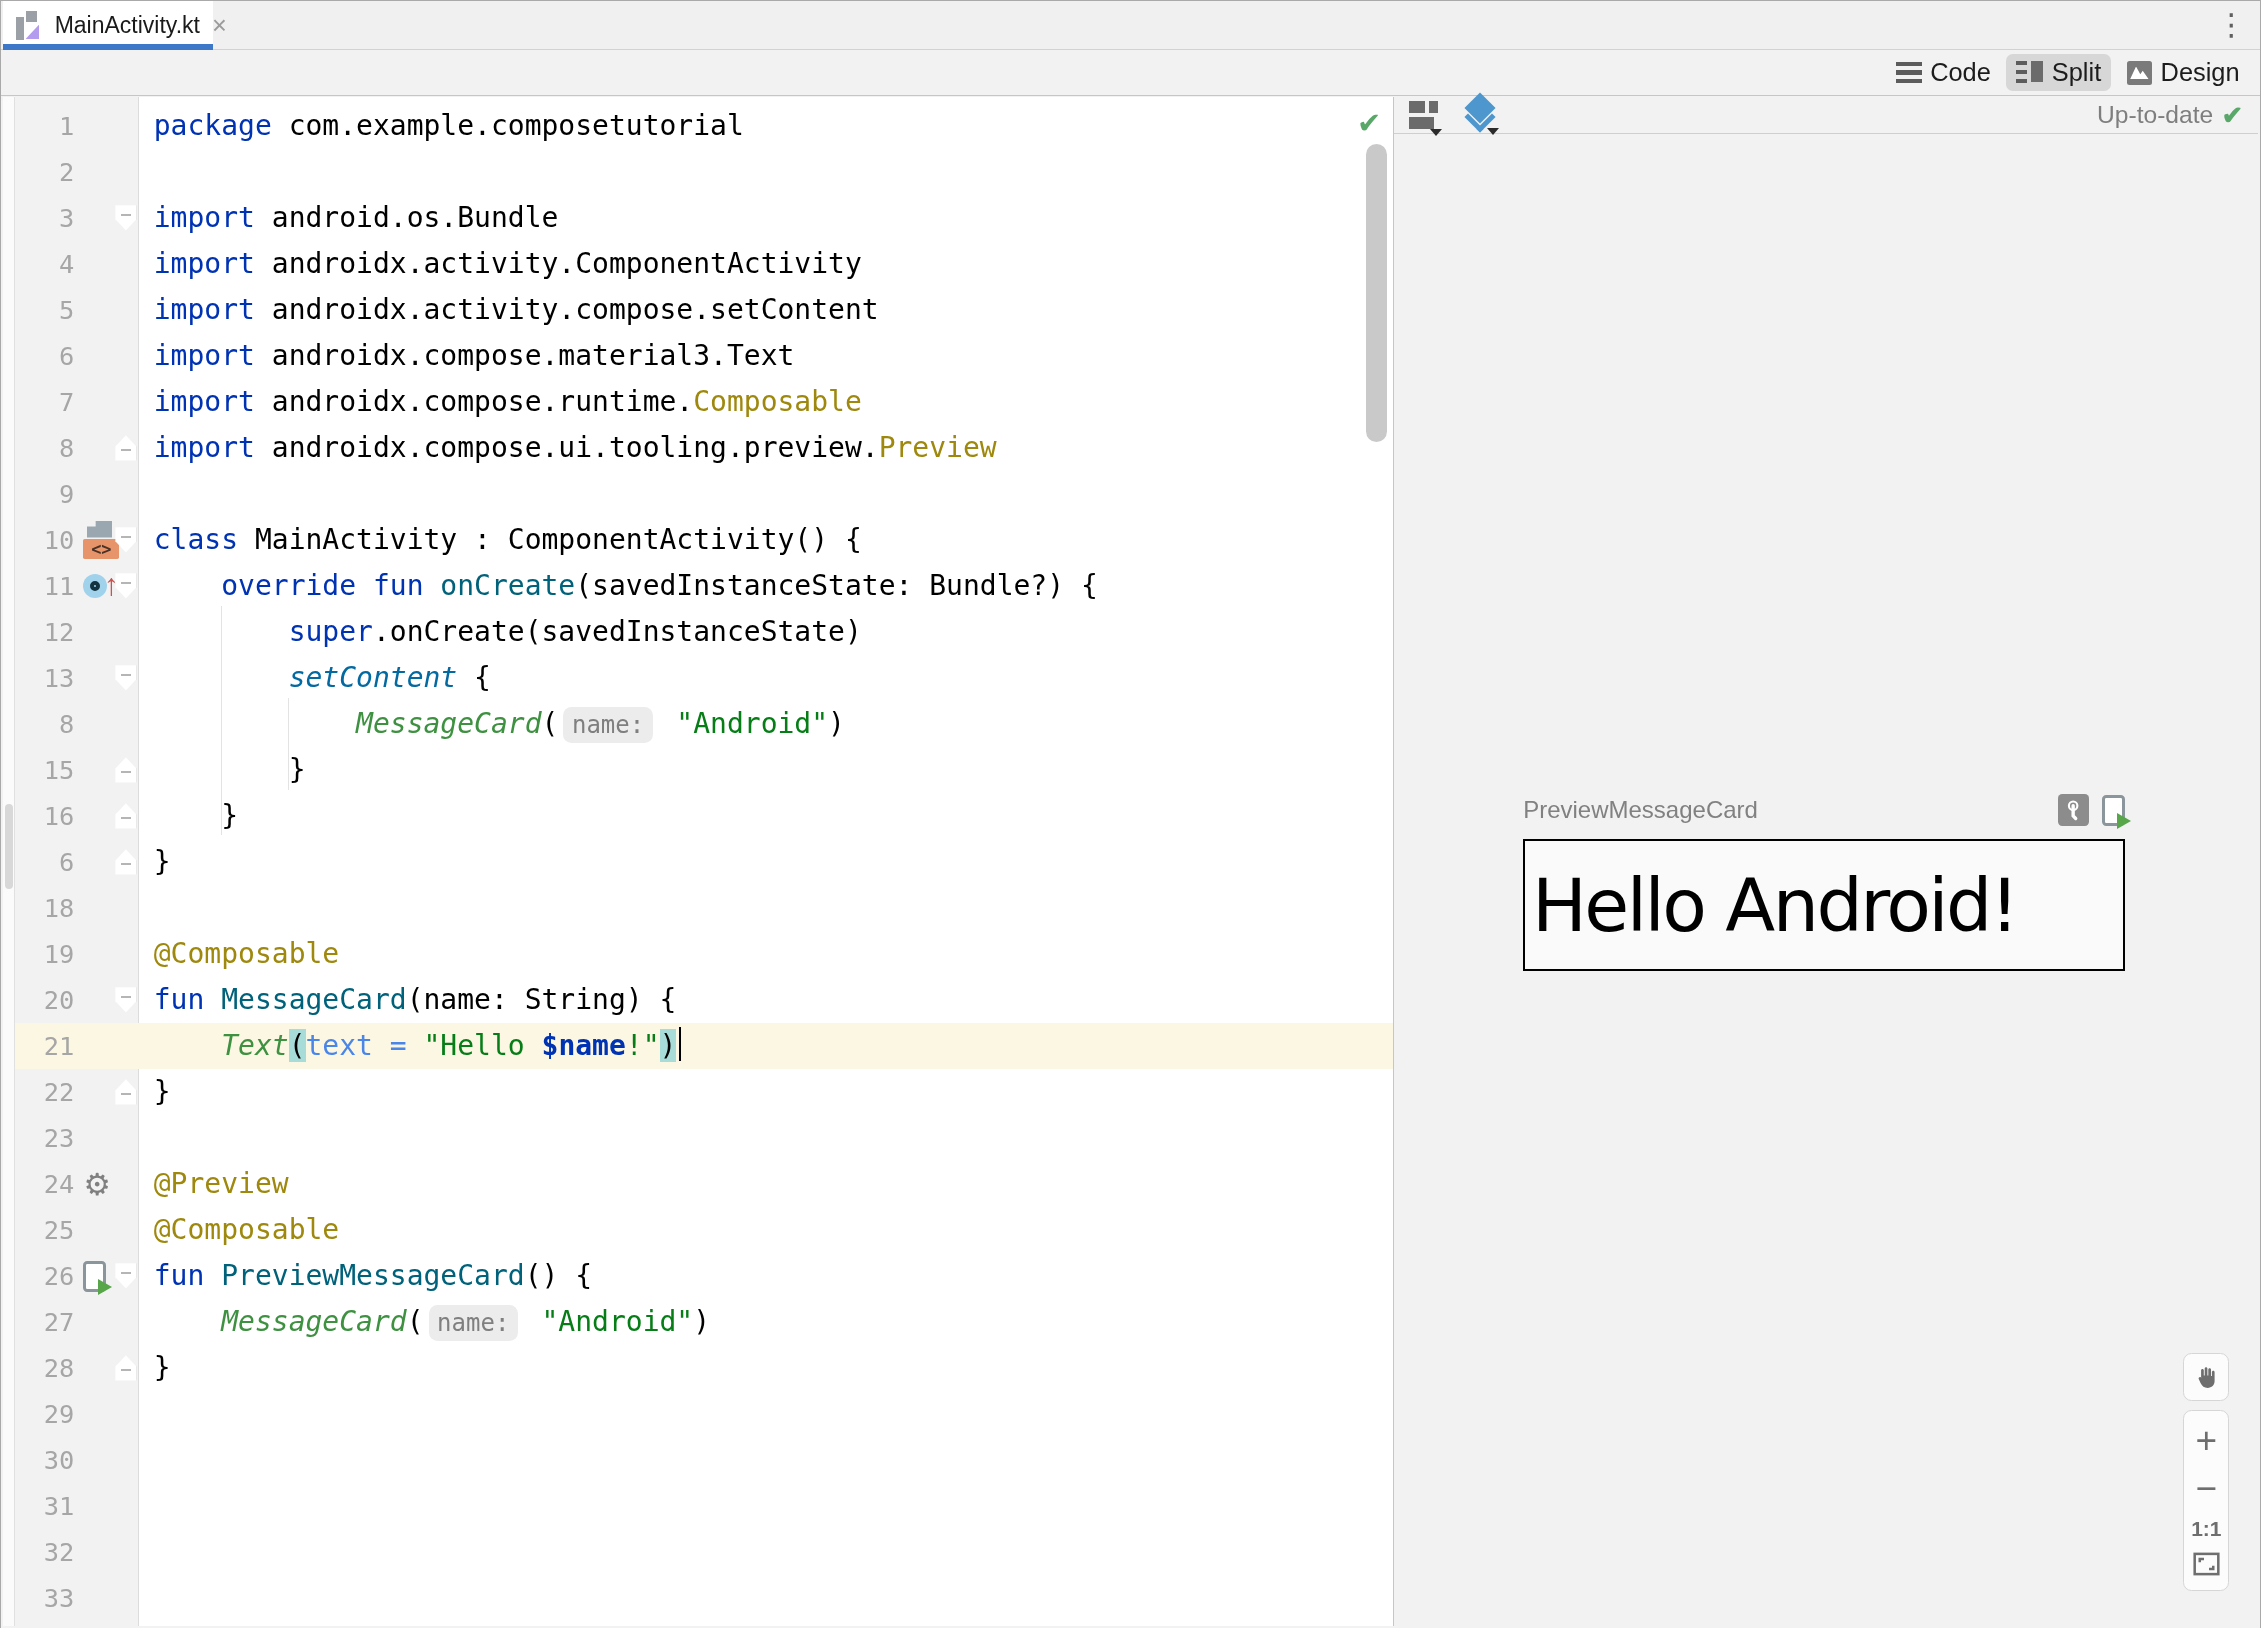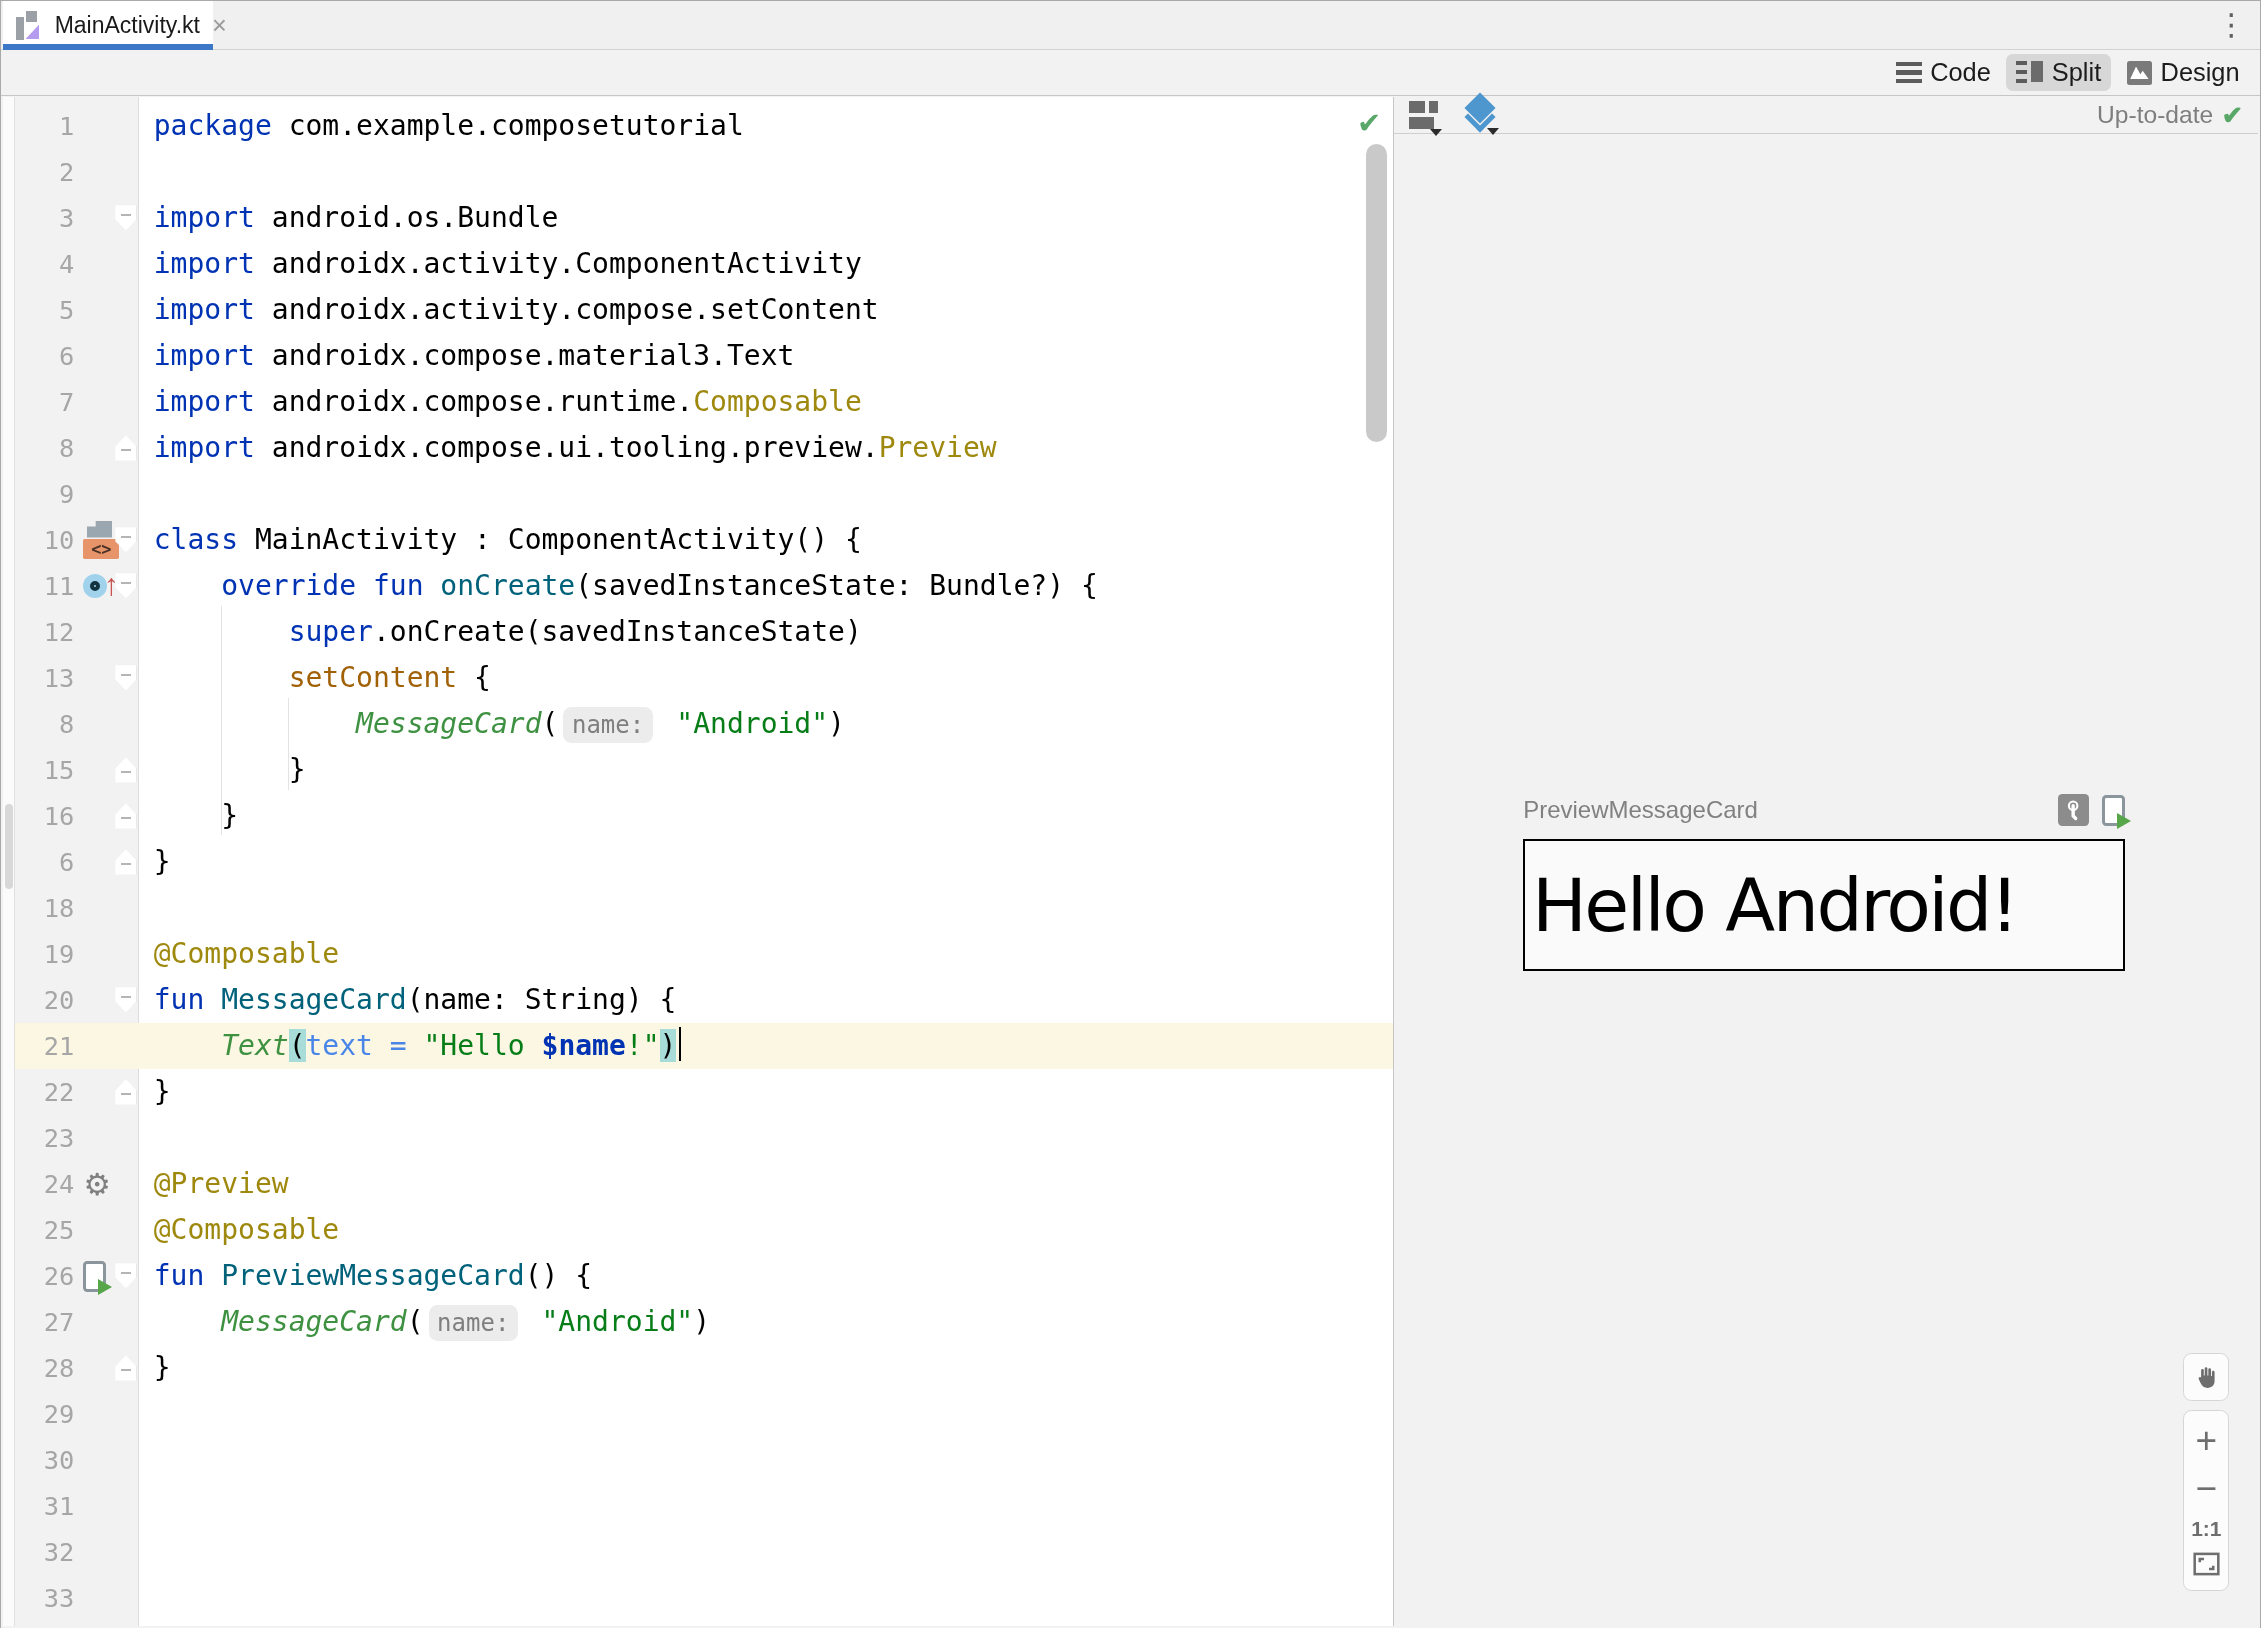--- a/index.html
+++ b/index.html
@@ -47,21 +47,21 @@
   .lnum { position:absolute; left:0; top:0; width:59px; text-align:right; font-family:"DejaVu Sans Mono", monospace; font-size:25.4px; line-height:46px; color:#A6A6A6; }
   .gicon { position:absolute; left:68px; top:0; height:46px; display:flex; align-items:center; }
   .fold { position:absolute; left:100px; top:10.2px; width:21px; height:25.4px; background:#FFFFFF; filter:drop-shadow(0 0 1.3px #ABABAB); z-index:2; }
   .fold-d { clip-path:polygon(0 0,100% 0,100% 55%,50% 100%,0 55%); }
   .fold-u { clip-path:polygon(50% 0,100% 45%,100% 100%,0 100%,0 45%); }
   .fold i { position:absolute; left:6px; width:9.3px; height:2.5px; background:#B5B5B5; }
   .fold-d i { top:8.5px; } .fold-u i { top:13.6px; }
   .code { flex:1; font-family:"DejaVu Sans Mono", monospace; font-size:28px; line-height:46px; white-space:pre; color:#000; padding-left:14.4px; }
   .tk-kw  { color:#0033B3; }
   .tk-fn  { color:#00627A; }
-  .tk-fni { color:#a16207; }
+  .tk-fni { color:#0369a1; font-style:italic; }
   .tk-cmp { color:#3E9141; font-style:italic; }
   .tk-ann { color:#9E880D; }
   .tk-str { color:#067D17; }
   .tk-tpl { color:#0033B3; font-weight:bold; }
   .tk-prm { color:#4A86E8; }
   .tk-hlp { background:#A8DCD9; }
   .tk-hint { display:inline-block; background:#ECECEC; color:#7F7F7F; border-radius:8.5px; padding:0 8.5px; margin:0 6.8px 0 5.1px; font-size:24px; line-height:36px; vertical-align:middle; }
   .tk-caret { display:inline-block; width:2.5px; height:34px; background:#000; margin-left:2.5px; vertical-align:-6px; }
   .indent-guide { position:absolute; width:0.8px; background:#E3E3E3; z-index:1; }
   .ed-check { position:absolute; top:8.5px; right:12px; font-size:29px; color:#59A869; z-index:3; }

